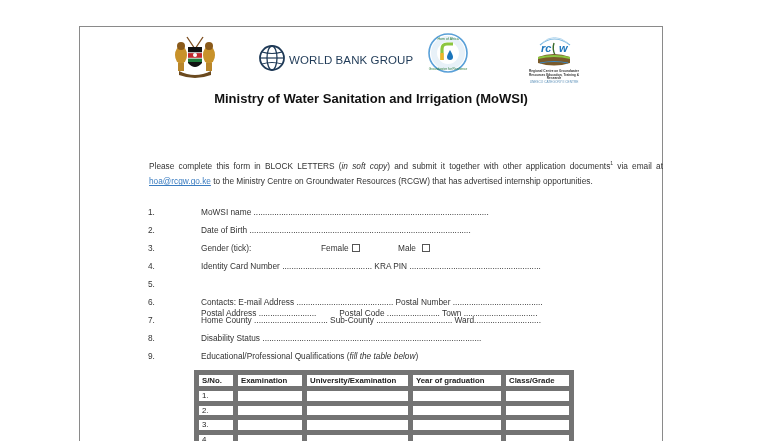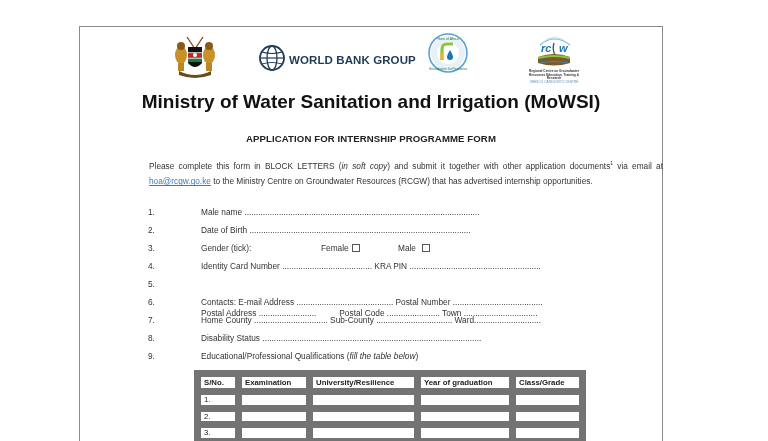--- a/index.html
+++ b/index.html
@@ -8,30 +8,30 @@
     position:relative; font-family:"Liberation Sans", sans-serif; color:#222;
   }
   .page {
     position:absolute; left:79px; top:26px; width:582px; height:440px;
     border:1px solid #8a8a8a; border-bottom:none; background:#fff;
   }
   .logo { position:absolute; }
   .logo svg { display:block; }
   .wbg-text {
     position:absolute; left:31px; top:10px; font-family:"Liberation Sans", sans-serif;
-    font-weight:bold; font-size:11.5px; color:#1f3a57; letter-spacing:0.1px; white-space:nowrap;
+    font-weight:normal; font-size:11.5px; color:#1f3a57; letter-spacing:0.1px; white-space:nowrap;
   }
   .rcgw-caption {
     position:absolute; left:0; top:37px; width:56px; text-align:center;
     font-size:3.2px; line-height:3.6px; color:#333; font-weight:bold;
   }
   .rcgw-caption .sub { color:#5a8fb8; font-weight:normal; }
   .title {
     position:absolute; left:0; width:100%; top:64px; text-align:center;
-    font-weight:bold; font-size:19px; color:#111; white-space:nowrap;
+    font-weight:bold; font-size:13px; color:#111; white-space:nowrap;
   }
   .subtitle {
     position:absolute; left:0; width:100%; top:84px; text-align:center;
     font-family:"DejaVu Serif", serif; font-style:italic; font-size:8.2px; color:#333;
   }
   .form-heading {
     position:absolute; left:0; width:100%; top:106px; text-align:center;
     font-weight:bold; font-size:9.6px; color:#222; letter-spacing:0.1px;
   }
   .intro {
@@ -47,21 +47,21 @@
   .field .txt { position:absolute; left:53px; top:0; }
   .chk {
     display:inline-block; width:6px; height:6px; border:1px solid #555;
     vertical-align:-1px; margin-left:3px;
   }
   table.quals {
     position:absolute; left:114px; top:343px; border-collapse:collapse;
     font-size:7.8px; color:#222;
   }
   table.quals th, table.quals td {
-    border:7px solid #737373; padding:0 3px; height:9.5px; text-align:left;
+    border:5px solid #737373; padding:0 3px; height:9.5px; text-align:left;
   }
   table.quals th { font-weight:bold; height:11px; }
 </style>
 </head>
 <body>
 
 <div class="page">
 
   <div class="logo" style="left:93px; top:8px;">
     <svg width="44" height="46" viewBox="0 0 44 46">
@@ -118,29 +118,28 @@
       <path d="M14 30 Q28 27 42 30" stroke="#3a8ac8" stroke-width="1.2" fill="none"></path>
     </svg>
     <div class="rcgw-caption">
       <div>Regional Centre on Groundwater</div>
       <div>Resources Education, Training &amp; Research</div>
       <div class="sub">UNESCO CATEGORY II CENTRE</div>
     </div>
   </div>
 
   <div class="title">Ministry of Water Sanitation and Irrigation (MoWSI)</div>
-  <div class="form-heading">APPLICATION FOR INTERNSHIP PROGRAMME FORM</div>
 
   <div class="intro">
     <span>Please complete this form in BLOCK LETTERS (</span><i>in soft copy</i><span>) and submit it together with other application documents</span><sup>1</sup><span> via email at </span><a>hoa@rcgw.go.ke</a><span> to the Ministry Centre on Groundwater Resources (RCGW) that has advertised internship opportunities.</span>
   </div>
 
   <div class="field" style="top:180px;">
     <span class="num">1.</span>
-    <span class="txt">Male name ......................................................................................................</span>
+    <span class="txt">MoWSI name ......................................................................................................</span>
   </div>
   <div class="field" style="top:198px;">
     <span class="num">2.</span>
     <span class="txt">Date of Birth ................................................................................................</span>
   </div>
   <div class="field" style="top:216px;">
     <span class="num">3.</span>
     <span class="txt">Gender (tick):</span>
     <span style="position:absolute; left:173px; top:0;"><span>Female</span><span class="chk"></span></span>
     <span style="position:absolute; left:250px; top:0;"><span>Male</span><span class="chk" style="margin-left:6px;"></span></span>
@@ -168,21 +167,21 @@
   <div class="field" style="top:324px;">
     <span class="num">9.</span>
     <span class="txt"><span>Educational/Professional Qualifications (</span><i>fill the table below</i><span>)</span></span>
   </div>
 
   <table class="quals">
     <thead>
       <tr>
         <th style="width:28px;">S/No.</th>
         <th style="width:58px;">Examination</th>
-        <th style="width:95px;">University/Resilience</th>
+        <th style="width:95px;">University/Examination</th>
         <th style="width:82px;">Year of graduation</th>
         <th style="width:57px;">Class/Grade</th>
       </tr>
     </thead>
     <tbody>
       <tr>
         <td>1.</td>
         <td></td>
         <td></td>
         <td></td>

